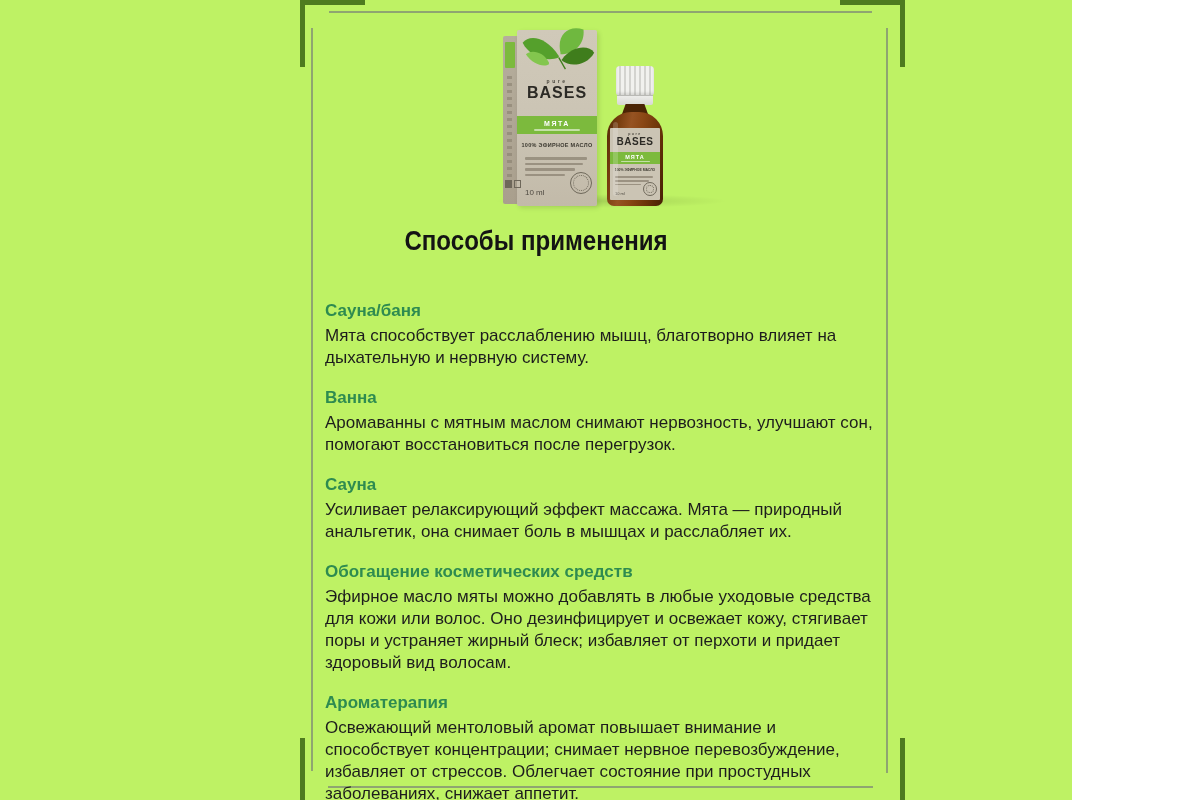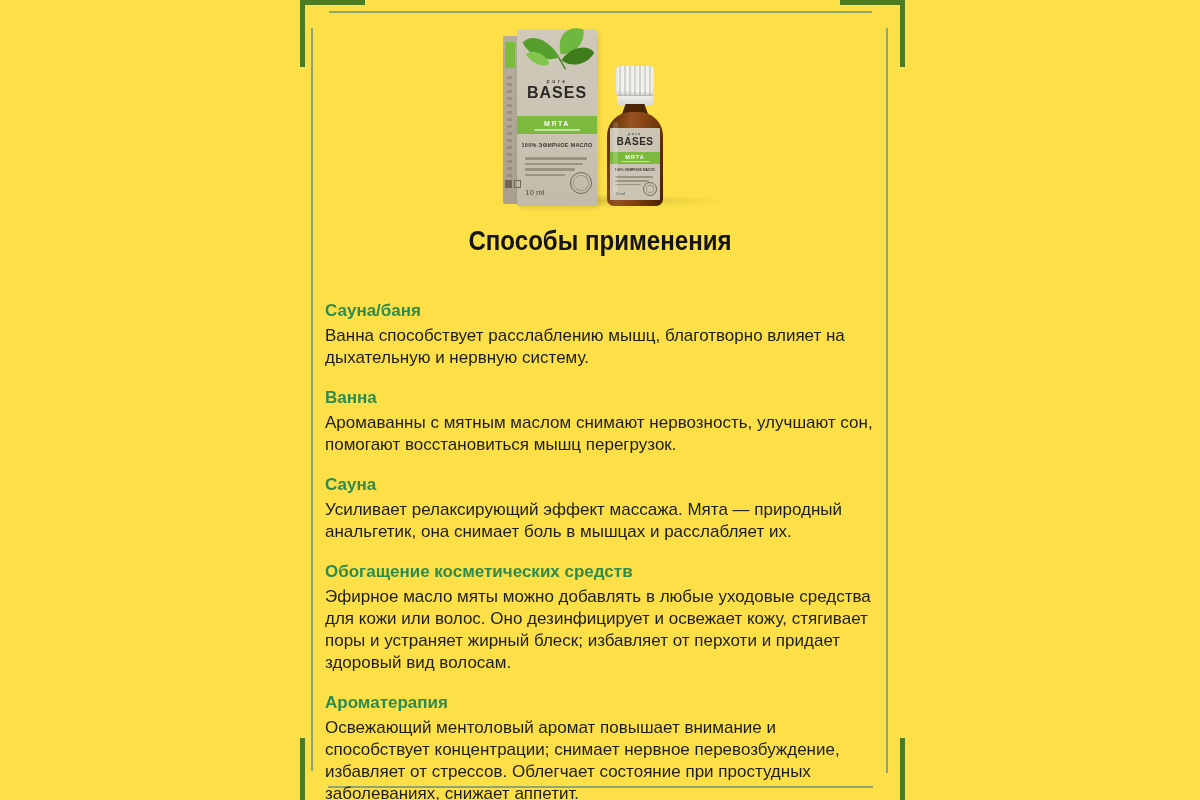--- a/index.html
+++ b/index.html
@@ -1,17 +1,17 @@
 <!DOCTYPE html>
 <html><head>
 <meta charset="utf-8">
 <style>
   html,body { margin:0; padding:0; }
   .canvas {
-    position:relative; width:1200px; height:800px; background:#fde047;
+    position:relative; width:1072px; height:800px; background:#bef264;
     overflow:hidden; font-family:"Liberation Sans", sans-serif;
   }
 
   
   .corner { position:absolute; width:60px; height:62px; border:0 solid #4e7b1f; }
   .corner.tl { left:300px; top:0;    border-left-width:5px; border-top-width:5px; }
   .corner.tr { left:840px; top:0;    border-right-width:5px; border-top-width:5px; }
   .corner.bl { left:300px; top:738px; border-left-width:5px; border-bottom-width:5px; }
   .corner.br { left:840px; top:738px; border-right-width:5px; border-bottom-width:5px; }
   .thin { position:absolute; background:#8fa571; }
@@ -173,25 +173,25 @@
     </div>
   </div>
 
   <div class="title-wrap">
     <span class="title-inner">Способы применения</span>
   </div>
 
   <div class="content">
     <div class="section">
       <h3>Сауна/баня</h3>
-      <p>Ванна способствует расслаблению мышц, благотворно влияет на дыхательную и нервную систему.</p>
+      <p>Мята способствует расслаблению мышц, благотворно влияет на дыхательную и нервную систему.</p>
     </div>
     <div class="section">
       <h3>Ванна</h3>
-      <p>Аромаванны с мятным маслом снимают нервозность, улучшают сон, помогают восстановиться мышц перегрузок.</p>
+      <p>Аромаванны с мятным маслом снимают нервозность, улучшают сон, помогают восстановиться после перегрузок.</p>
     </div>
     <div class="section">
       <h3>Сауна</h3>
       <p>Усиливает релаксирующий эффект массажа. Мята — природный анальгетик, она снимает боль в мышцах и расслабляет их.</p>
     </div>
     <div class="section">
       <h3>Обогащение косметических средств</h3>
       <p>Эфирное масло мяты можно добавлять в любые уходовые средства для кожи или волос. Оно дезинфицирует и освежает кожу, стягивает поры и устраняет жирный блеск; избавляет от перхоти и придает здоровый вид волосам.</p>
     </div>
     <div class="section">

